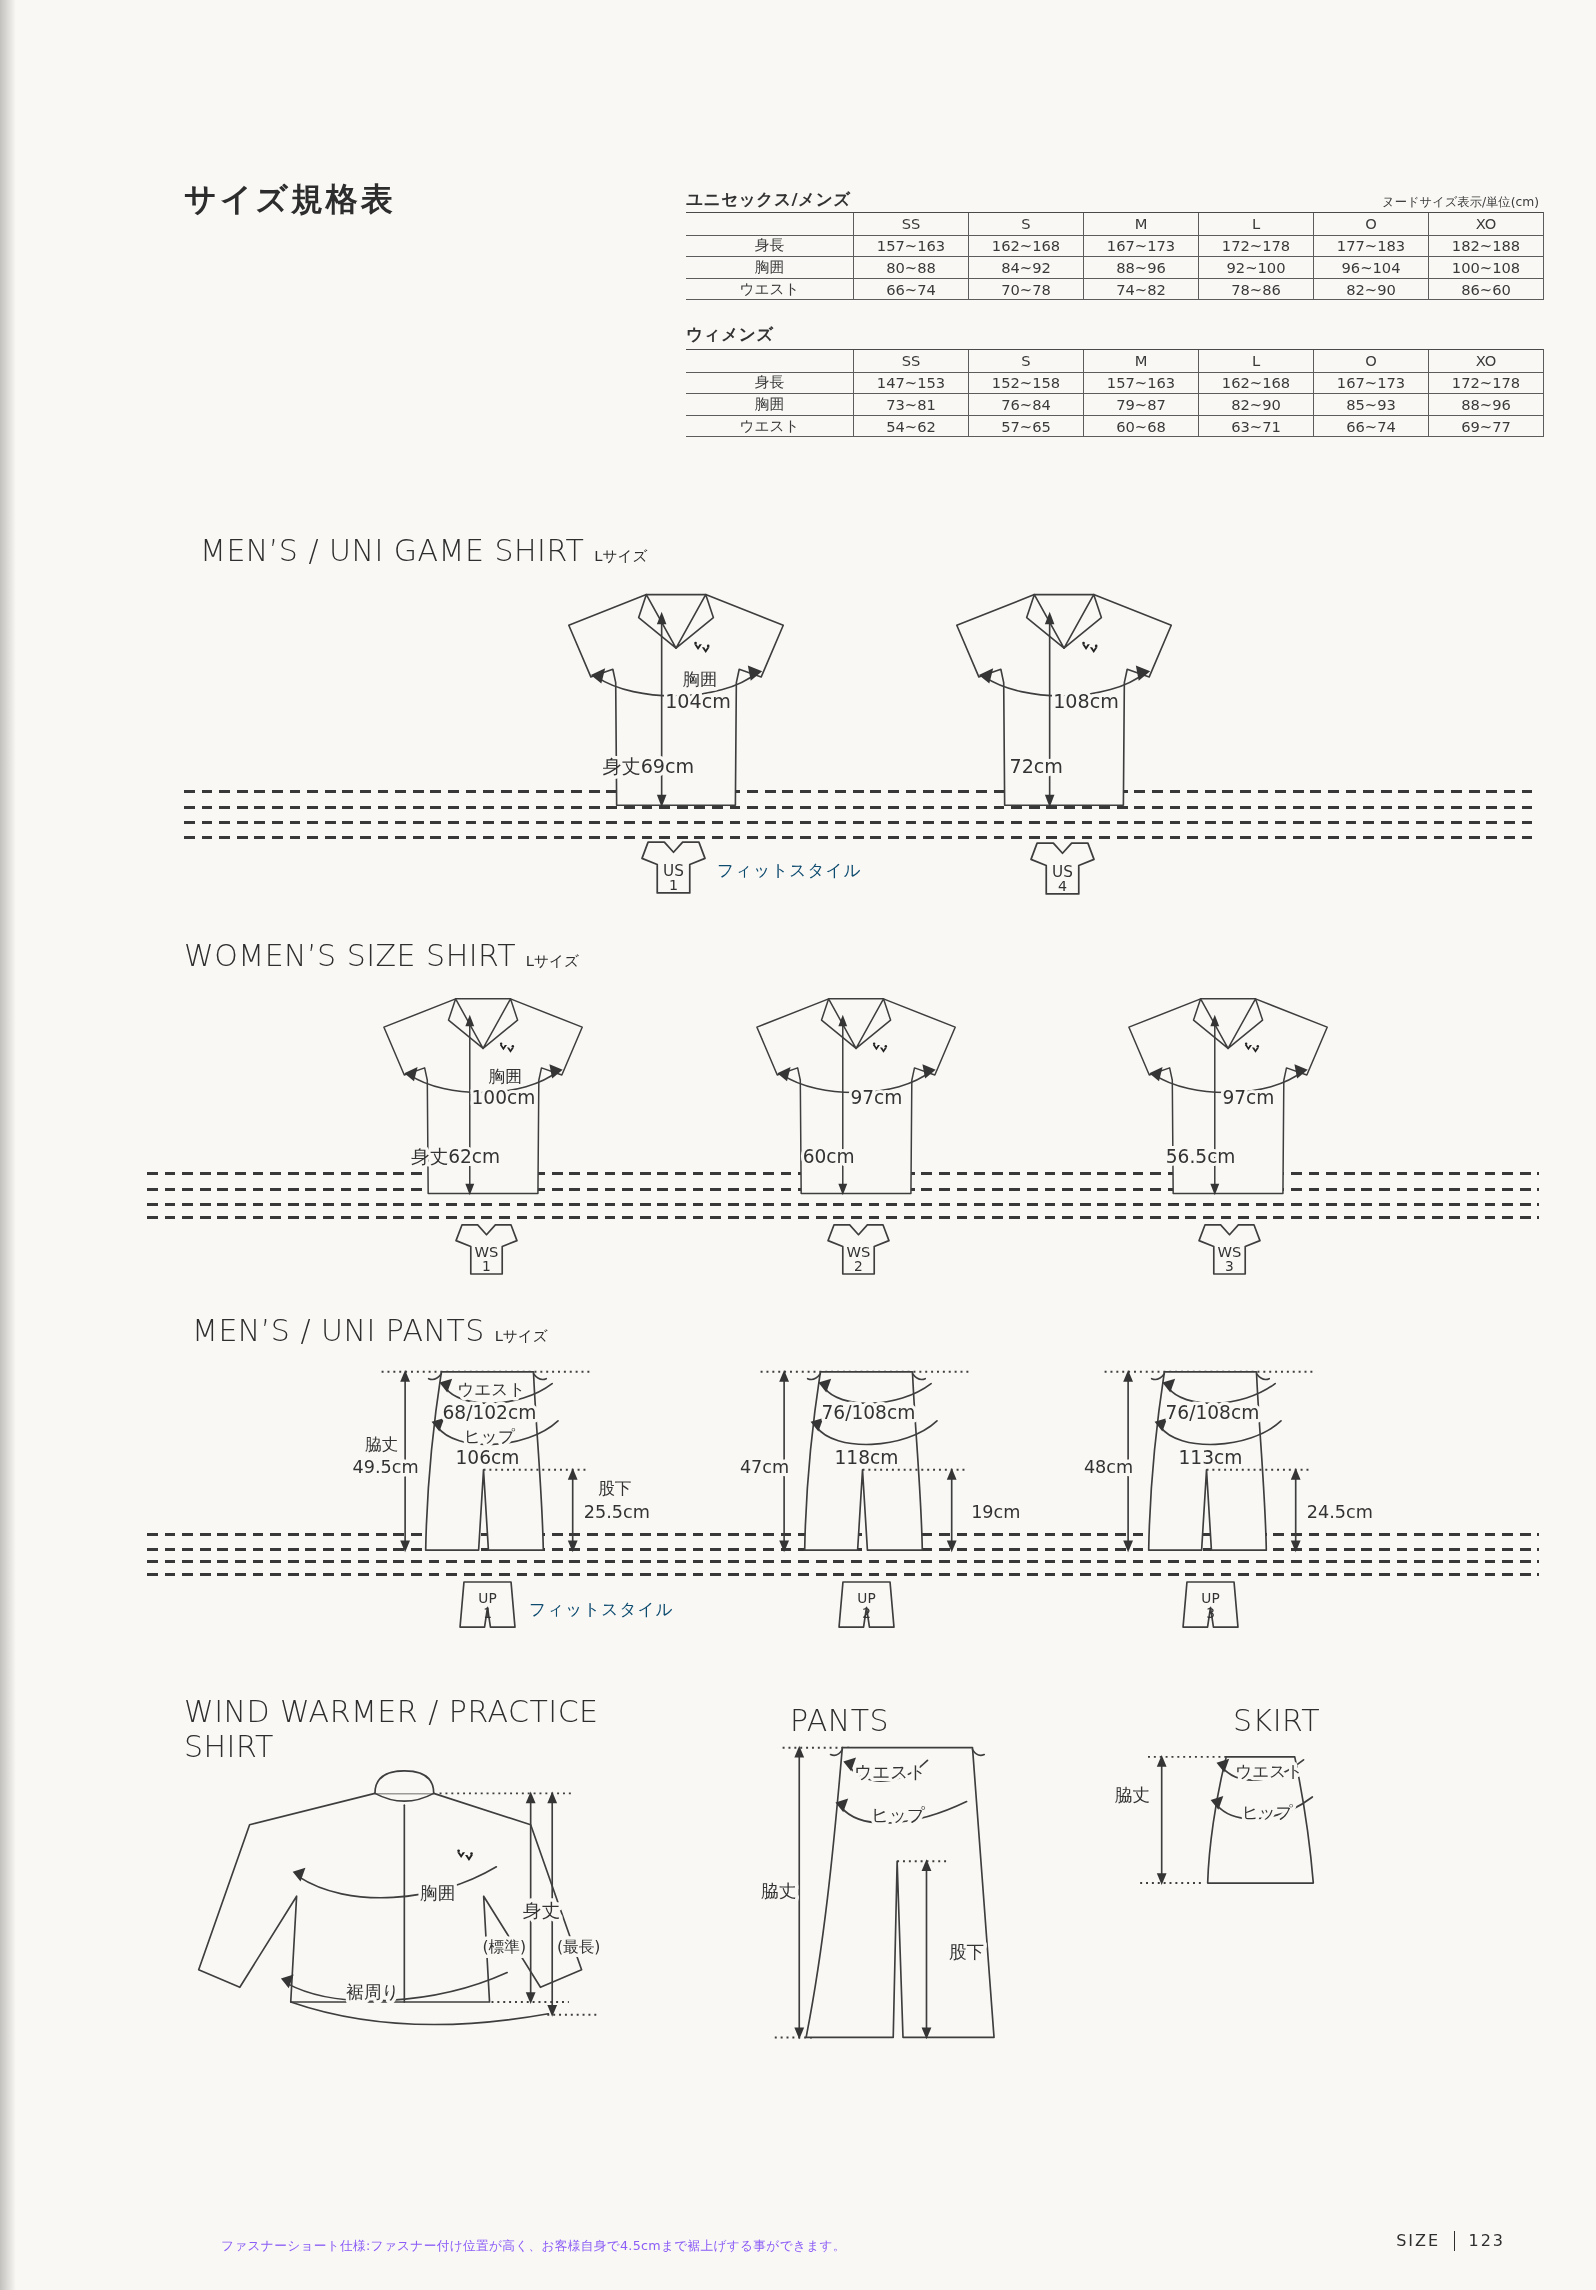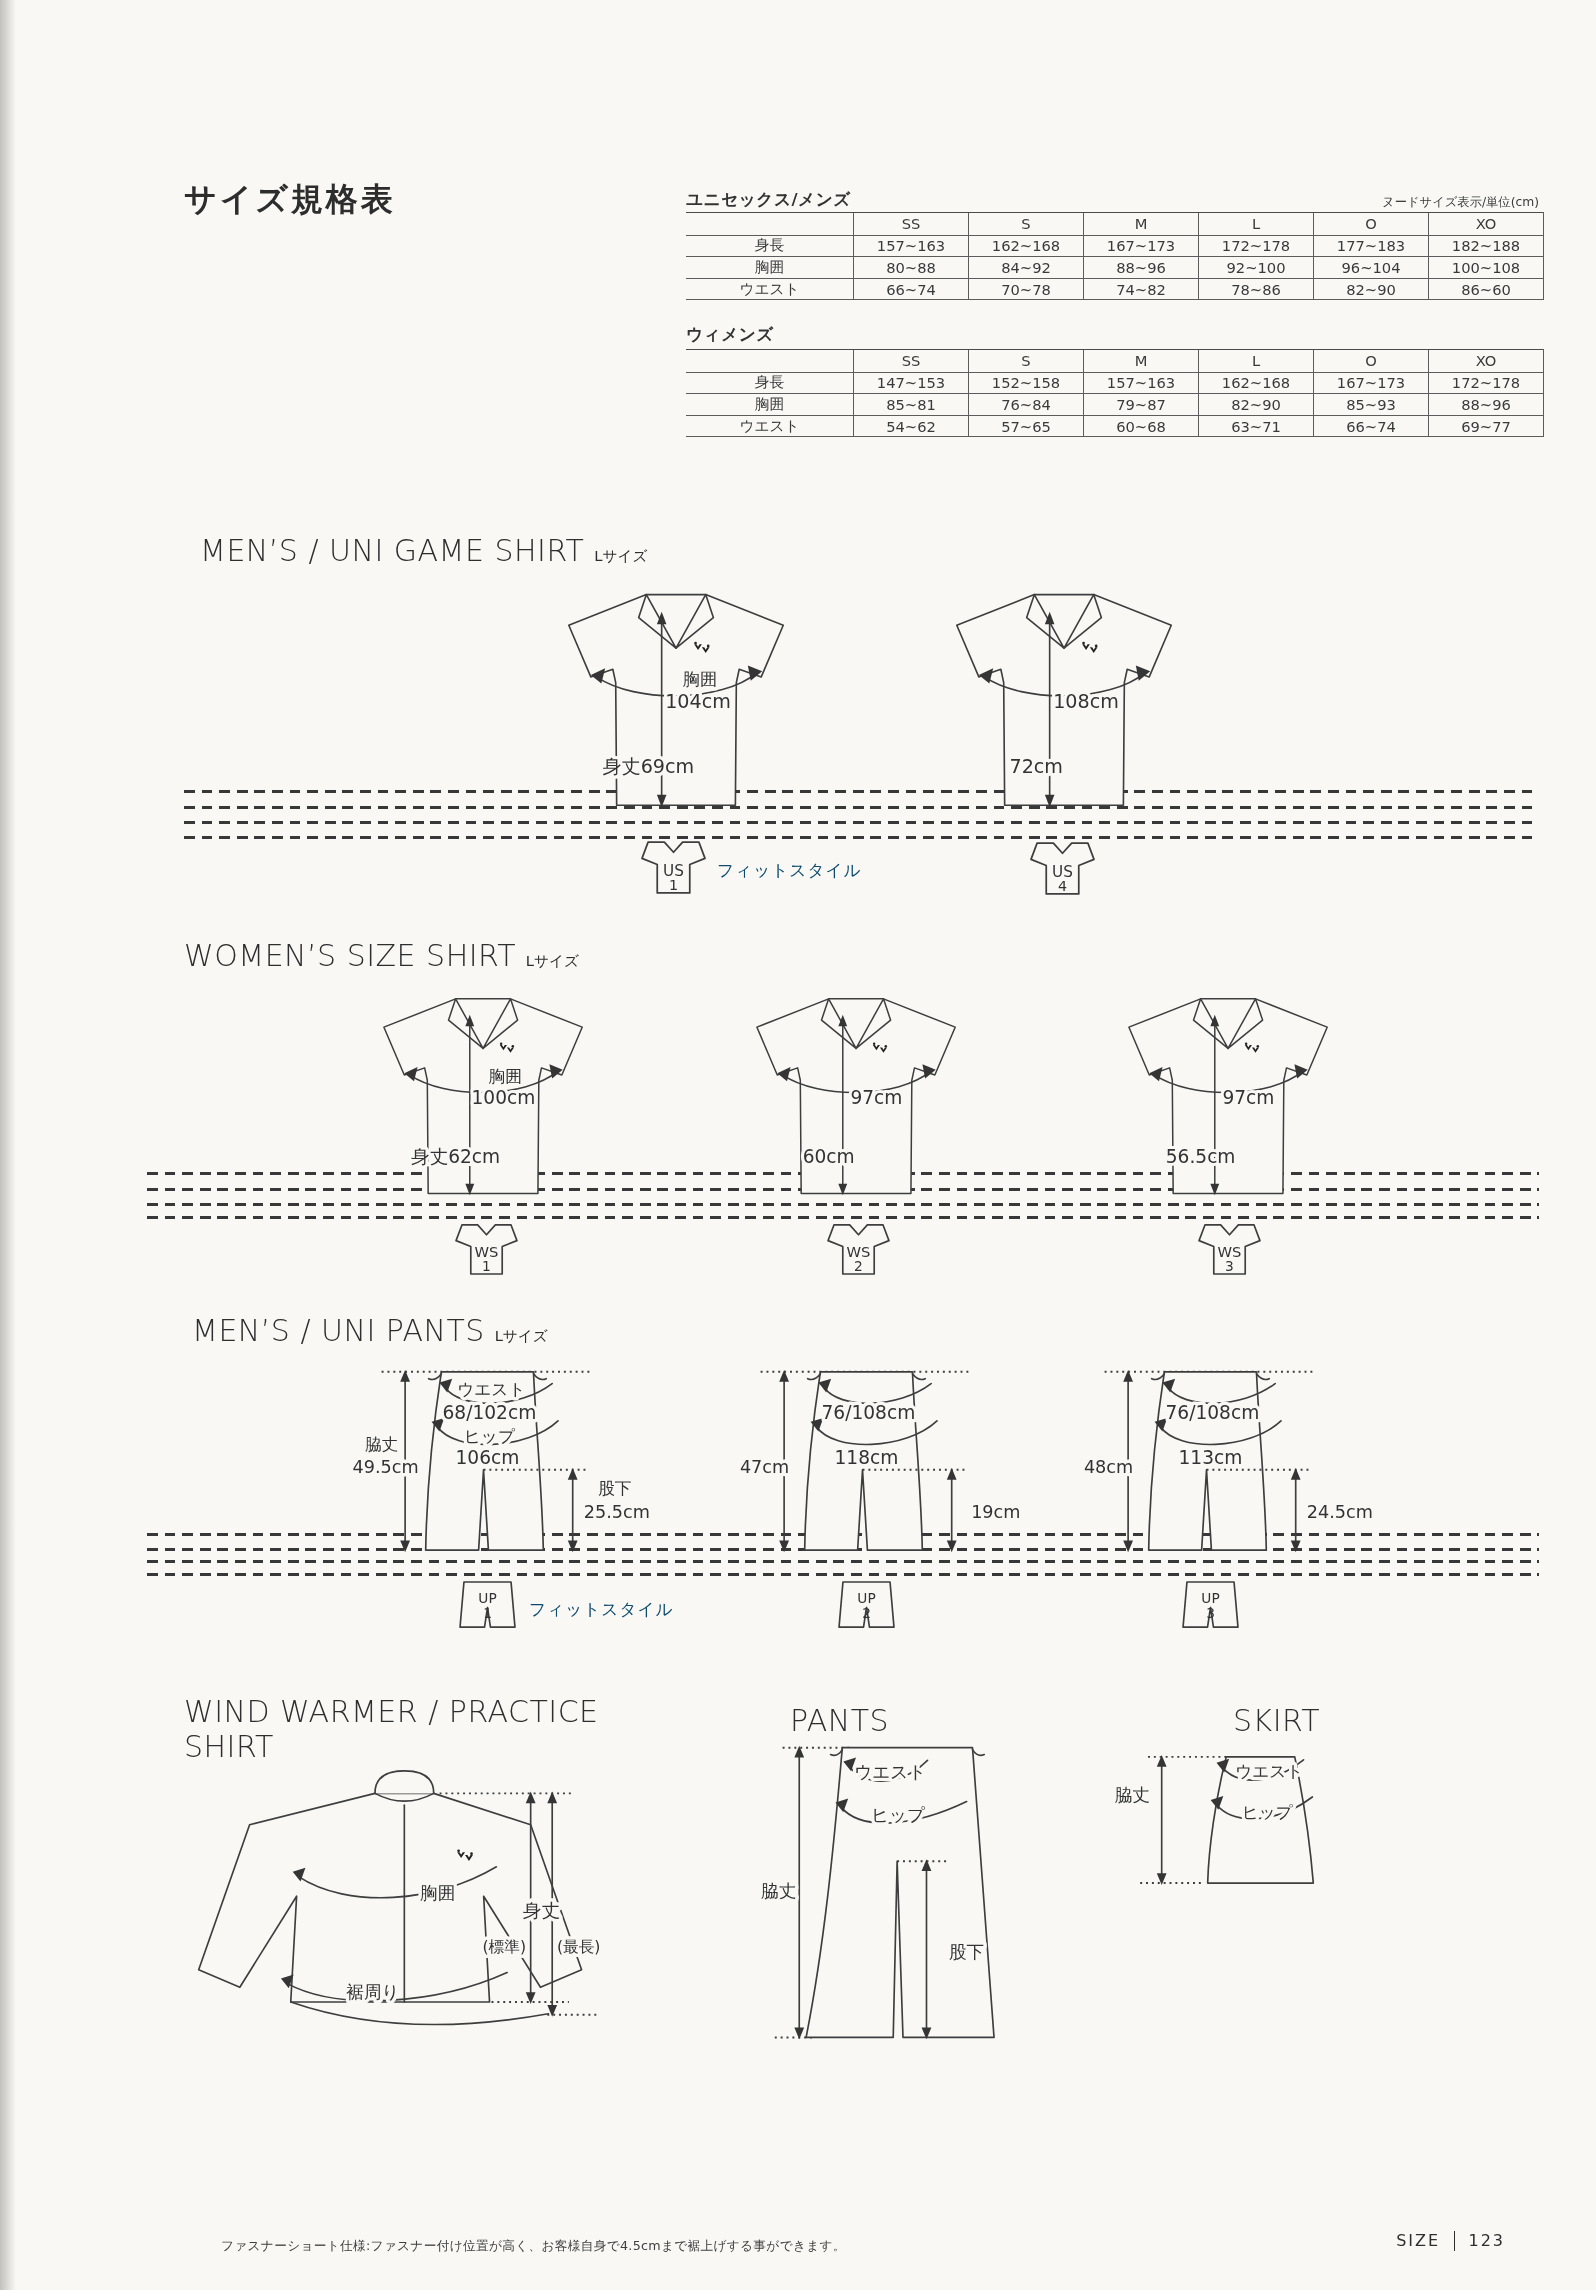--- a/index.html
+++ b/index.html
@@ -31,21 +31,21 @@
   svg{position:absolute;overflow:visible;}
   svg text{font-family:"DejaVu Sans","Liberation Sans",sans-serif;fill:#333;text-anchor:middle;}
   .h{paint-order:stroke;stroke:#f9f8f5;stroke-width:7px;stroke-linejoin:round;}
   .ln{stroke:#3e3e3e;stroke-width:1.7;fill:none;stroke-linejoin:round;stroke-linecap:round;}
   .pw{fill:#f9f8f5;}
   .dt{stroke:#3e3e3e;stroke-width:2;stroke-dasharray:2 4;fill:none;}
   .ah{fill:#353535;stroke:none;}
   .yy{fill:#222;}
   .fit-note{font-size:16.7px;color:#0c4a6e;letter-spacing:1px;}
   
-  .footer-note{left:221px;top:2238px;font-size:12.7px;color:#404040;letter-spacing:0.3px;}
+  .footer-note{left:221px;top:2238px;font-size:12.7px;color:#8b5cf6;letter-spacing:0.3px;}
   .page-num{right:92px;top:2231px;font-size:16px;color:#2f2f2f;display:flex;align-items:center;gap:13.7px;letter-spacing:2px;}
   .page-num .bar{width:1px;height:19.6px;background:#2f2f2f;}
 </style>
 </head>
 <body>
 
 <div id="page">
   <div class="abs edge-shadow"></div>
 
   <div class="abs page-title">サイズ規格表</div>
@@ -109,21 +109,21 @@
       <td class="lab">身長</td>
       <td class="v">147~153</td>
       <td class="v">152~158</td>
       <td class="v">157~163</td>
       <td class="v">162~168</td>
       <td class="v">167~173</td>
       <td class="v">172~178</td>
     </tr>
     <tr>
       <td class="lab">胸囲</td>
-      <td class="v">85~81</td>
+      <td class="v">73~81</td>
       <td class="v">76~84</td>
       <td class="v">79~87</td>
       <td class="v">82~90</td>
       <td class="v">85~93</td>
       <td class="v">88~96</td>
     </tr>
     <tr>
       <td class="lab">ウエスト</td>
       <td class="v">54~62</td>
       <td class="v">57~65</td>

